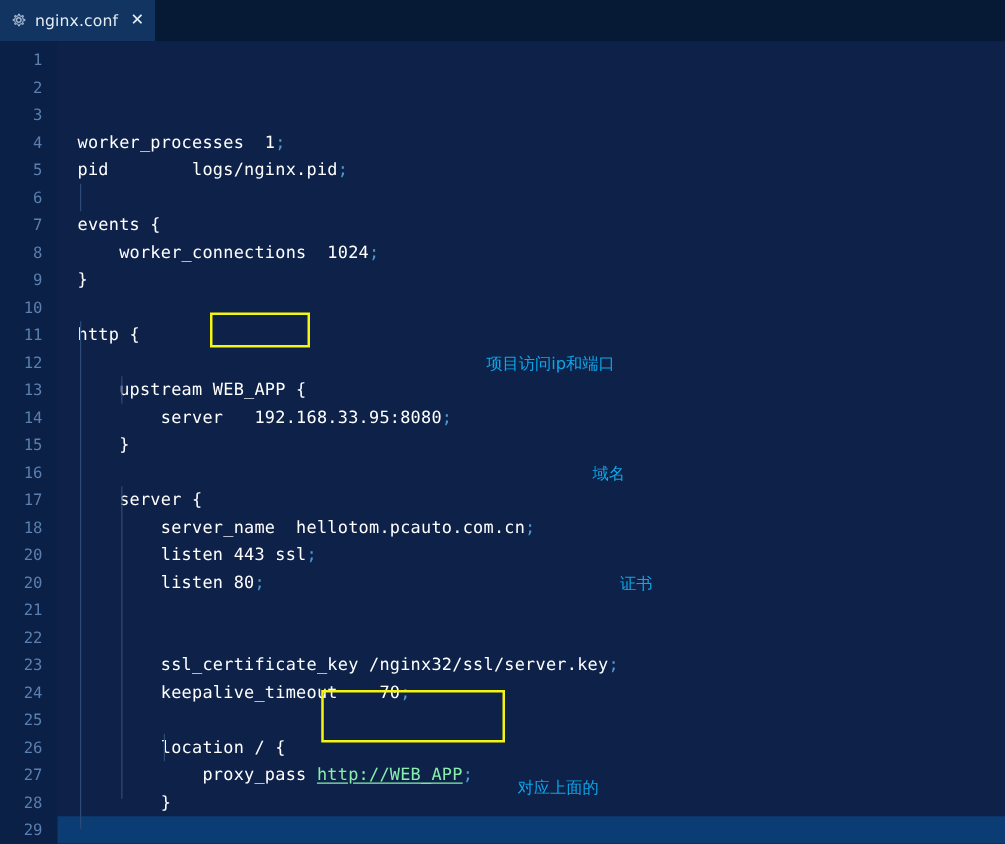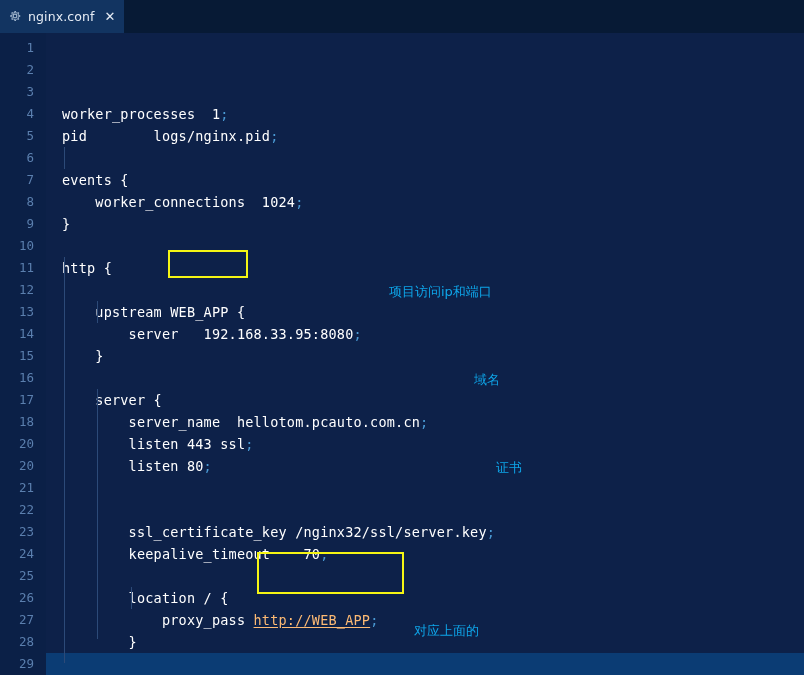--- a/index.html
+++ b/index.html
@@ -119,21 +119,21 @@
     height: 22px;
     line-height: 22px;
     white-space: pre;
     font-family: "DejaVu Sans Mono", monospace;
     font-size: 13.5px;
     color: #ffffff;
     letter-spacing: 0.2px;
     margin-top: 44px;
   }
   .punc { color: #4a9ad4; }
-  .url  { color: #fdba74; text-decoration: underline; text-underline-offset: 2px; }
+  .url  { color: #86efac; text-decoration: underline; text-underline-offset: 2px; }
 
   
   .guide {
     position: absolute;
     width: 1px;
     background: #2c4a78;
   }
 
   
   .ann {

